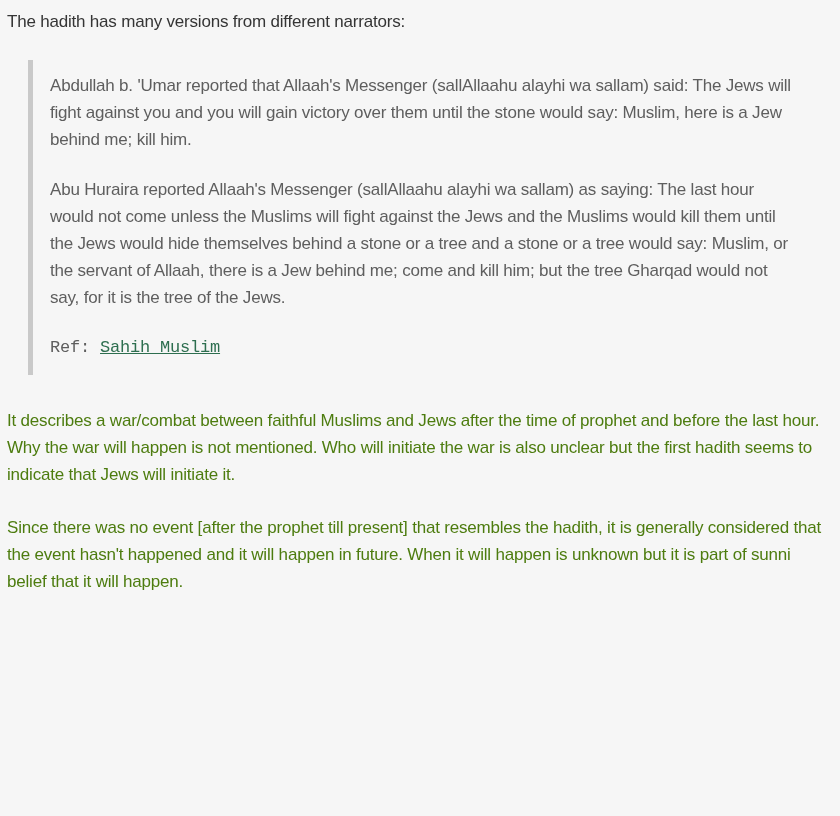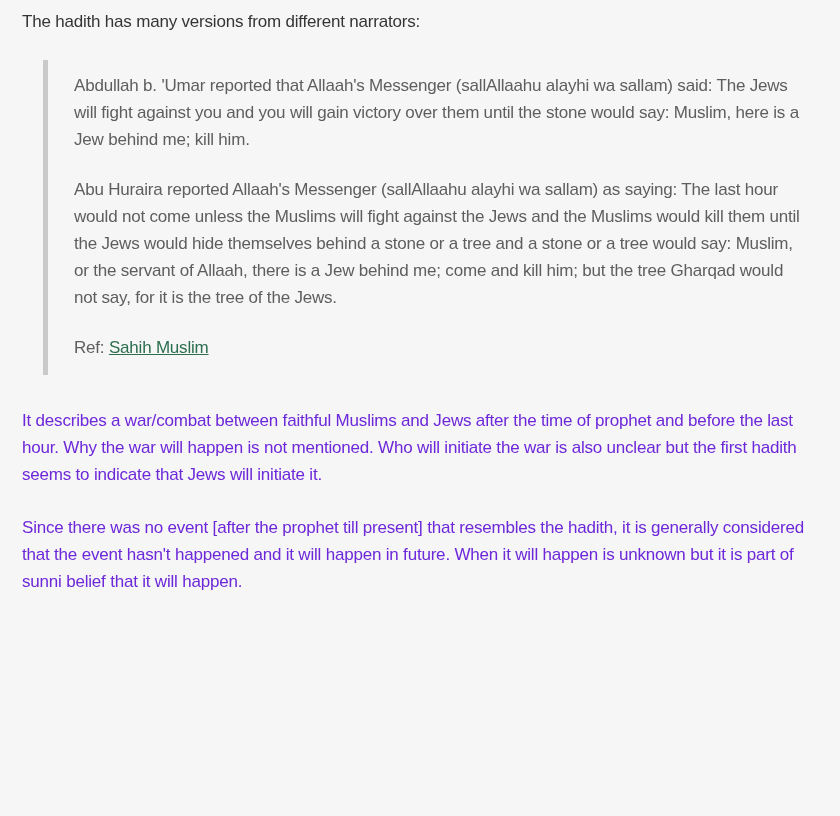--- a/index.html
+++ b/index.html
@@ -11,47 +11,48 @@
     height: 816px;
     background: #f6f6f6;
     font-family: "Liberation Sans", "DejaVu Sans", sans-serif;
     font-size: 17px;
     line-height: 27px;
     letter-spacing: -0.2px;
     color: #3a3a3a;
     overflow: hidden;
   }
   .page {
-    padding: 8px 10px 10px 22px;
+    padding: 8px 10px 10px 7px;
     box-sizing: border-box;
   }
   .intro {
     margin: 0;
     color: #353535;
   }
   blockquote.hadith-quote {
     margin: 25px 30px 32px 21px;
     border-left: 5px solid #c9c9c9;
     padding: 12px 0 14px 13px;
     color: #5e5e5e;
   }
   blockquote.hadith-quote p {
-    margin: 0 0 23px 13px;
+    margin: 0 0 23px 4px;
   }
   blockquote.hadith-quote p.ref-line {
     margin-bottom: 0;
+    font-family: Liberation Mono, monospace;
   }
   a.ref-link {
     color: #2d6e4f;
     text-decoration: underline;
     cursor: pointer;
   }
   .commentary p {
     margin: 0 0 26px 0;
-    color: #6d28d9;
+    color: #4d7c0f;
   }
   .commentary p:last-child {
     margin-bottom: 16px;
   }
 </style>
 </head>
 <body>
 
 <div class="page">
 

